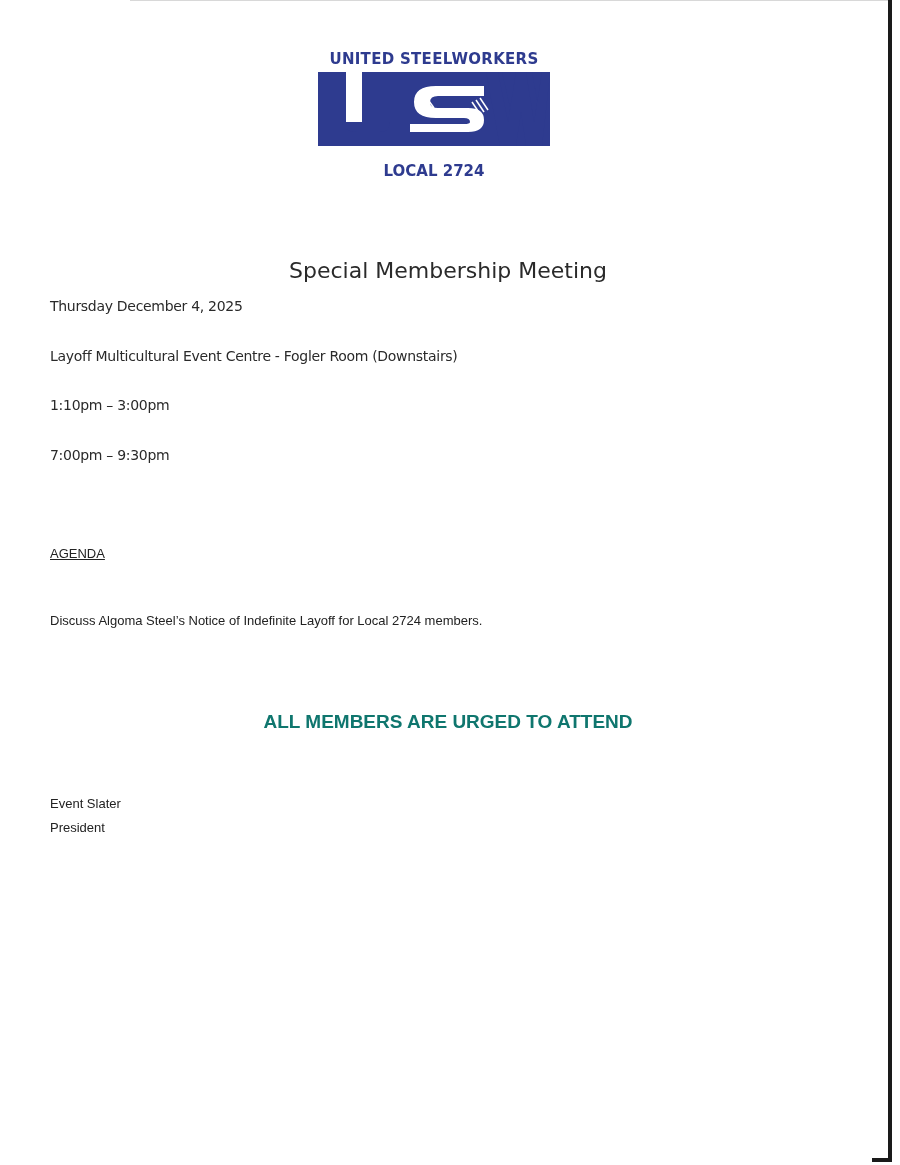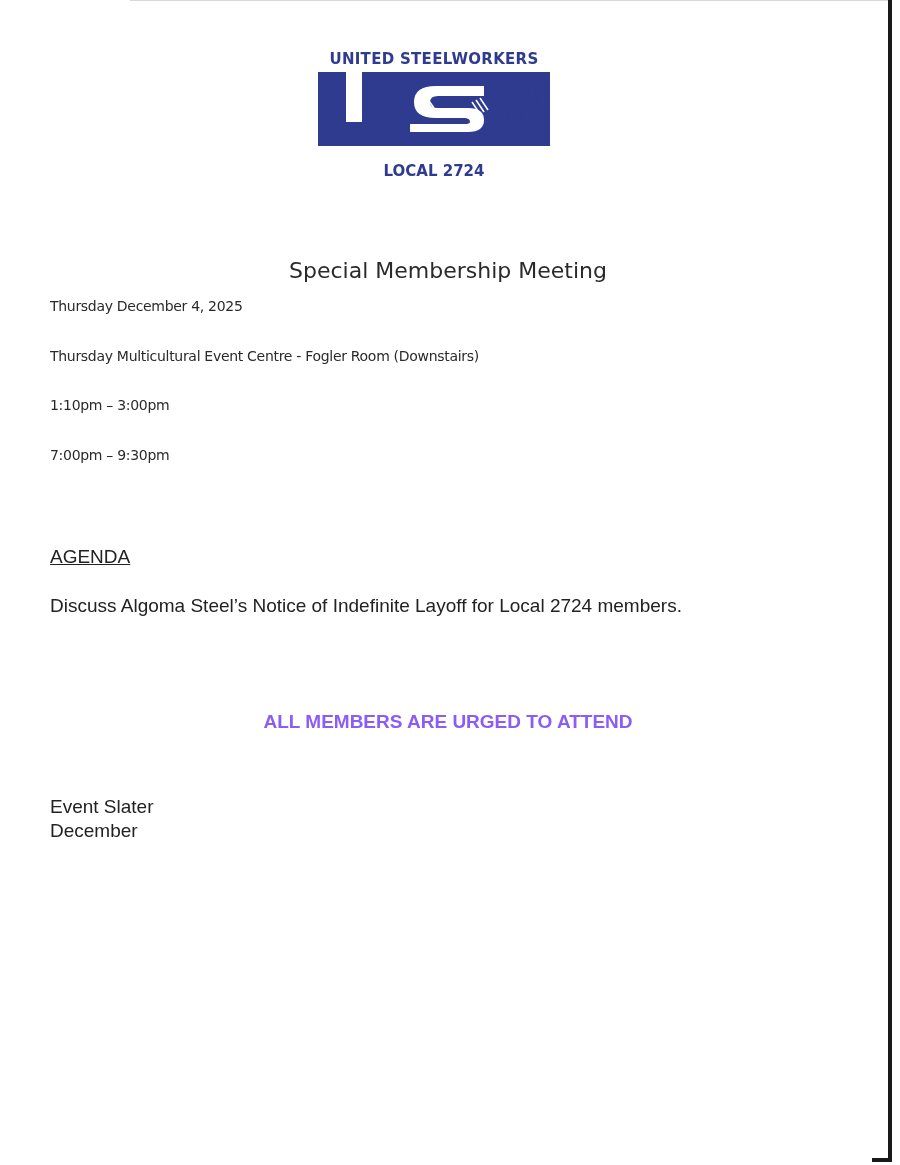--- a/index.html
+++ b/index.html
@@ -9,23 +9,23 @@
   .top-line { position: absolute; left: 130px; top: 0; width: 760px; height: 1px; background: #d8d8d8; }
 
   .logo { position: absolute; left: 318px; top: 50px; width: 232px; text-align: center; color: #2e3b8f; }
   .logo-top { font-family: "DejaVu Sans", sans-serif; font-weight: bold; font-size: 15px; letter-spacing: 0.3px; white-space: nowrap; }
   .logo-mark { display: block; margin: 4px auto 0; }
   .logo-bottom { font-family: "DejaVu Sans", sans-serif; font-weight: bold; font-size: 15px; margin-top: 16px; }
 
   .title { position: absolute; left: 0; width: 896px; top: 213px; text-align: center; font-family: "DejaVu Sans", sans-serif; font-size: 22px; color: #2a2a2a; margin-top: 45px; }
 
   .calibri { font-family: "DejaVu Sans", sans-serif; font-size: 14px; color: #2a2a2a; position: absolute; left: 50px; white-space: nowrap; letter-spacing: -0.3px; }
-  .arial { font-family: "Liberation Sans", sans-serif; font-size: 19px; color: #222; position: absolute; left: 50px; white-space: nowrap; }
+  .arial { font-family: "Liberation Sans", sans-serif; font-size: 13px; color: #222; position: absolute; left: 50px; white-space: nowrap; }
   .agenda { text-decoration: underline; }
-  .urge { position: absolute; left: 0; width: 896px; top: 711px; text-align: center; font-weight: bold; font-size: 19px; font-family: "Liberation Sans", sans-serif; color: #8b5cf6; }
+  .urge { position: absolute; left: 0; width: 896px; top: 711px; text-align: center; font-weight: bold; font-size: 19px; font-family: "Liberation Sans", sans-serif; color: #0f766e; }
 </style>
 </head>
 <body>
 
 <div class="top-line"></div>
 <div class="page-edge-right"></div>
 <div class="page-edge-bottom"></div>
 
 <div class="logo">
   <div class="logo-top">UNITED STEELWORKERS</div>
@@ -50,23 +50,23 @@
     <path d="M174 0 L184 0 L194 44 L204 0 L214 0 L222 44 L228 0 L232 0 L232 74 L174 74 Z" fill="#2e3b8f"></path>
     <path d="M168 0 L180 0 L190 50 L198 0 L208 0 L216 50 L224 0 L232 0 L232 2 L224 74 L208 74 L203 40 L198 74 L182 74 Z" fill="#2e3b8f"></path>
     <path d="M172 4 L180 4 L188 48 L196 4 L200 4 L192 60 L184 60 Z" fill="#ffffff" opacity="0"></path>
   </svg>
   <div class="logo-bottom">LOCAL 2724</div>
 </div>
 
 <div class="title">Special Membership Meeting</div>
 
 <div class="calibri" style="top:298px">Thursday December 4, 2025</div>
-<div class="calibri" style="top:348px">Thursday Multicultural Event Centre - Fogler Room (Downstairs)</div>
+<div class="calibri" style="top:348px">Layoff Multicultural Event Centre - Fogler Room (Downstairs)</div>
 <div class="calibri" style="top:397px">1:10pm – 3:00pm</div>
 <div class="calibri" style="top:447px">7:00pm – 9:30pm</div>
 
 <div class="arial agenda" style="top:546px">AGENDA</div>
-<div class="arial" style="top:595px">Discuss Algoma Steel’s Notice of Indefinite Layoff for Local 2724 members.</div>
+<div class="arial" style="top:613px">Discuss Algoma Steel’s Notice of Indefinite Layoff for Local 2724 members.</div>
 
 <div class="urge">ALL MEMBERS ARE URGED TO ATTEND</div>
 
 <div class="arial" style="top:796px">Event Slater</div>
-<div class="arial" style="top:820px">December</div>
+<div class="arial" style="top:820px">President</div>
 
 </body></html>

